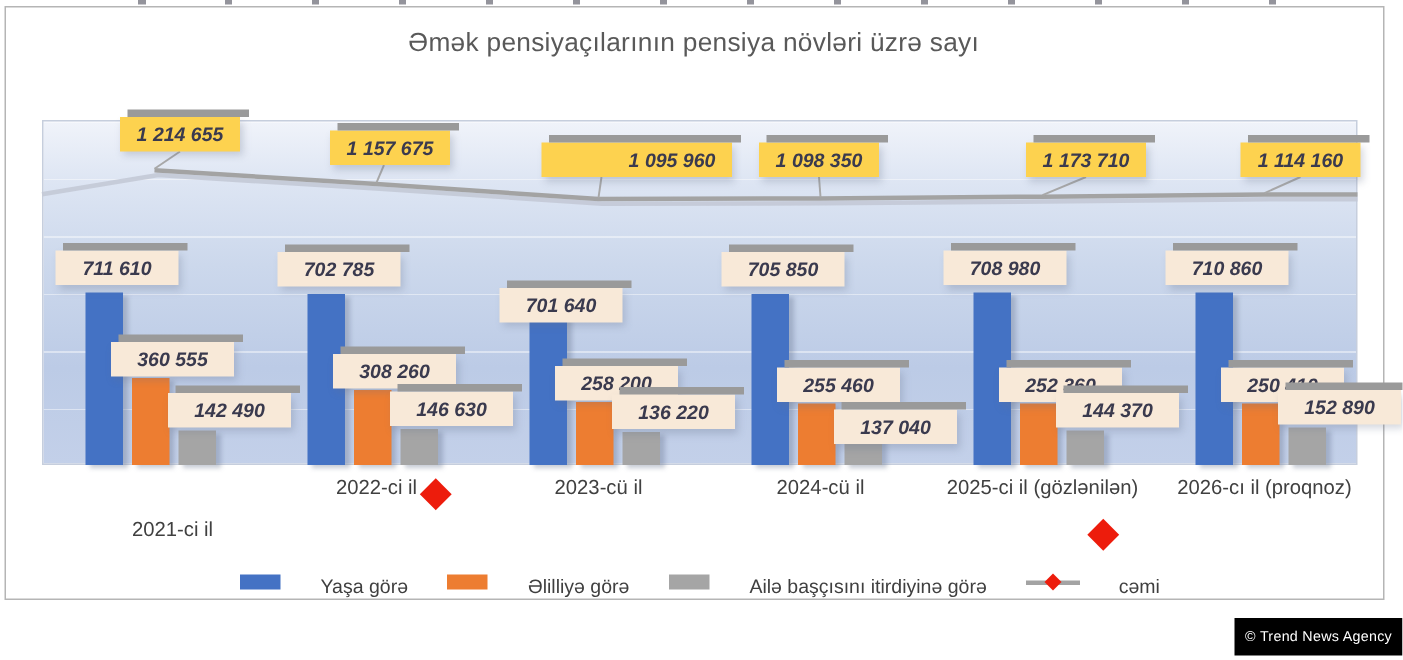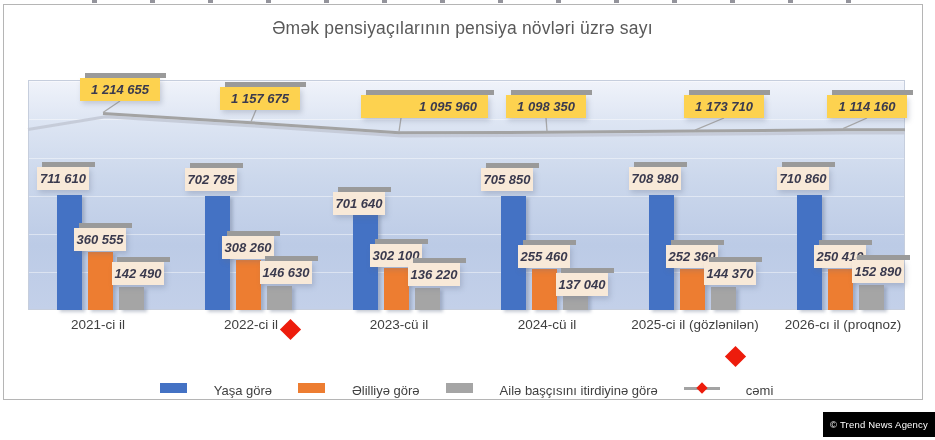--- a/index.html
+++ b/index.html
@@ -30,21 +30,21 @@
   .bar{position:absolute;width:25px;box-shadow:3px 2px 3px rgba(105,118,145,.38);}
   .vlabel{
     position:absolute;height:23px;line-height:23px;text-align:center;
     font-style:italic;font-weight:600;font-size:13px;color:#3a3a4e;
     box-shadow:2px 3px 5px rgba(100,110,135,.28);
   }
   .vlabel::before{
     content:"";position:absolute;left:5px;right:-6px;top:-5px;height:5px;
     background:#9a9a9a;
   }
-  .cream{background:#f8e9d8;width:52px;}
+  .cream{background:#f8e9d8;width:82px;}
   .gold{background:#fdd24f;width:80px;}
   .axis-label{
     position:absolute;top:317px;width:180px;text-align:center;
     font-size:13.5px;color:#404040;
   }
   .red-diamond{position:absolute;background:#ed1c0c;transform:rotate(45deg);}
   svg.lines{position:absolute;left:0;top:0;width:935px;height:440px;pointer-events:none;}
   .legend{
     position:absolute;left:28px;top:380px;width:877px;height:20px;
     display:flex;justify-content:center;align-items:center;gap:26px;
@@ -97,40 +97,40 @@
     <line x1="867" y1="118" x2="843" y2="128.7" stroke="#a8a8a8" stroke-width="1.3"></line>
   </svg>
 <div id="labels-layer">
     <div class="vlabel cream" style="left: 37px; top: 166.853px;">711 610</div>
     <div class="vlabel cream" style="left: 74px; top: 227.658px;">360 555</div>
     <div class="vlabel cream" style="left: 112px; top: 261.943px;">142 490</div>
     <div class="vlabel cream" style="left: 185px; top: 168.281px;">702 785</div>
     <div class="vlabel cream" style="left: 222px; top: 236.12px;">308 260</div>
     <div class="vlabel cream" style="left: 260px; top: 261.273px;">146 630</div>
     <div class="vlabel cream" style="left: 333px; top: 168.466px; margin-top: 24px;">701 640</div>
-    <div class="vlabel cream" style="left: 370px; top: 244.236px;">302 100</div>
+    <div class="vlabel cream" style="left: 370px; top: 244.236px;">258 200</div>
     <div class="vlabel cream" style="left: 408px; top: 262.958px;">136 220</div>
     <div class="vlabel cream" style="left: 481px; top: 167.785px;">705 850</div>
     <div class="vlabel cream" style="left: 518px; top: 244.663px;">255 460</div>
     <div class="vlabel cream" style="left: 556px; top: 273px;">137 040</div>
     <div class="vlabel cream" style="left: 629px; top: 167.278px;">708 980</div>
     <div class="vlabel cream" style="left: 666px; top: 245.165px;">252 360</div>
     <div class="vlabel cream" style="left: 704px; top: 261.639px;">144 370</div>
     <div class="vlabel cream" style="left: 777px; top: 166.974px;">710 860</div>
     <div class="vlabel cream" style="left: 814px; top: 245.481px;">250 410</div>
     <div class="vlabel cream" style="left: 852px; top: 260.261px;">152 890</div>
     <div class="vlabel gold" style="left: 80px; top: 78px;">1 214 655</div>
     <div class="vlabel gold" style="left: 220px; top: 87px;">1 157 675</div>
     <div class="vlabel gold" style="left: 361px; top: 95px; padding-left: 47px;">1 095 960</div>
     <div class="vlabel gold" style="left: 506px; top: 95px;">1 098 350</div>
     <div class="vlabel gold" style="left: 684px; top: 95px;">1 173 710</div>
     <div class="vlabel gold" style="left: 827px; top: 95px;">1 114 160</div>
   </div>
 <div id="axis-layer">
-    <div class="axis-label" style="left: 8px;">2021-ci il</div>
+    <div class="axis-label" style="left: 25px; margin-top: 28px;">2021-ci il</div>
     <div class="axis-label" style="left: 161px;">2022-ci il</div>
     <div class="axis-label" style="left: 309px;">2023-cü il</div>
     <div class="axis-label" style="left: 457px;">2024-cü il</div>
     <div class="axis-label" style="left: 605px;">2025-ci il (gözlənilən)</div>
     <div class="axis-label" style="left: 753px;">2026-cı il (proqnoz)</div>
     <div class="red-diamond" style="width: 15px; height: 15px; left: 282.5px; top: 322px;"></div>
     <div class="red-diamond" style="width: 15px; height: 15px; left: 727.5px; top: 349px;"></div>
   </div>
 <div class="legend" id="legend">
     <div class="legend-item">

